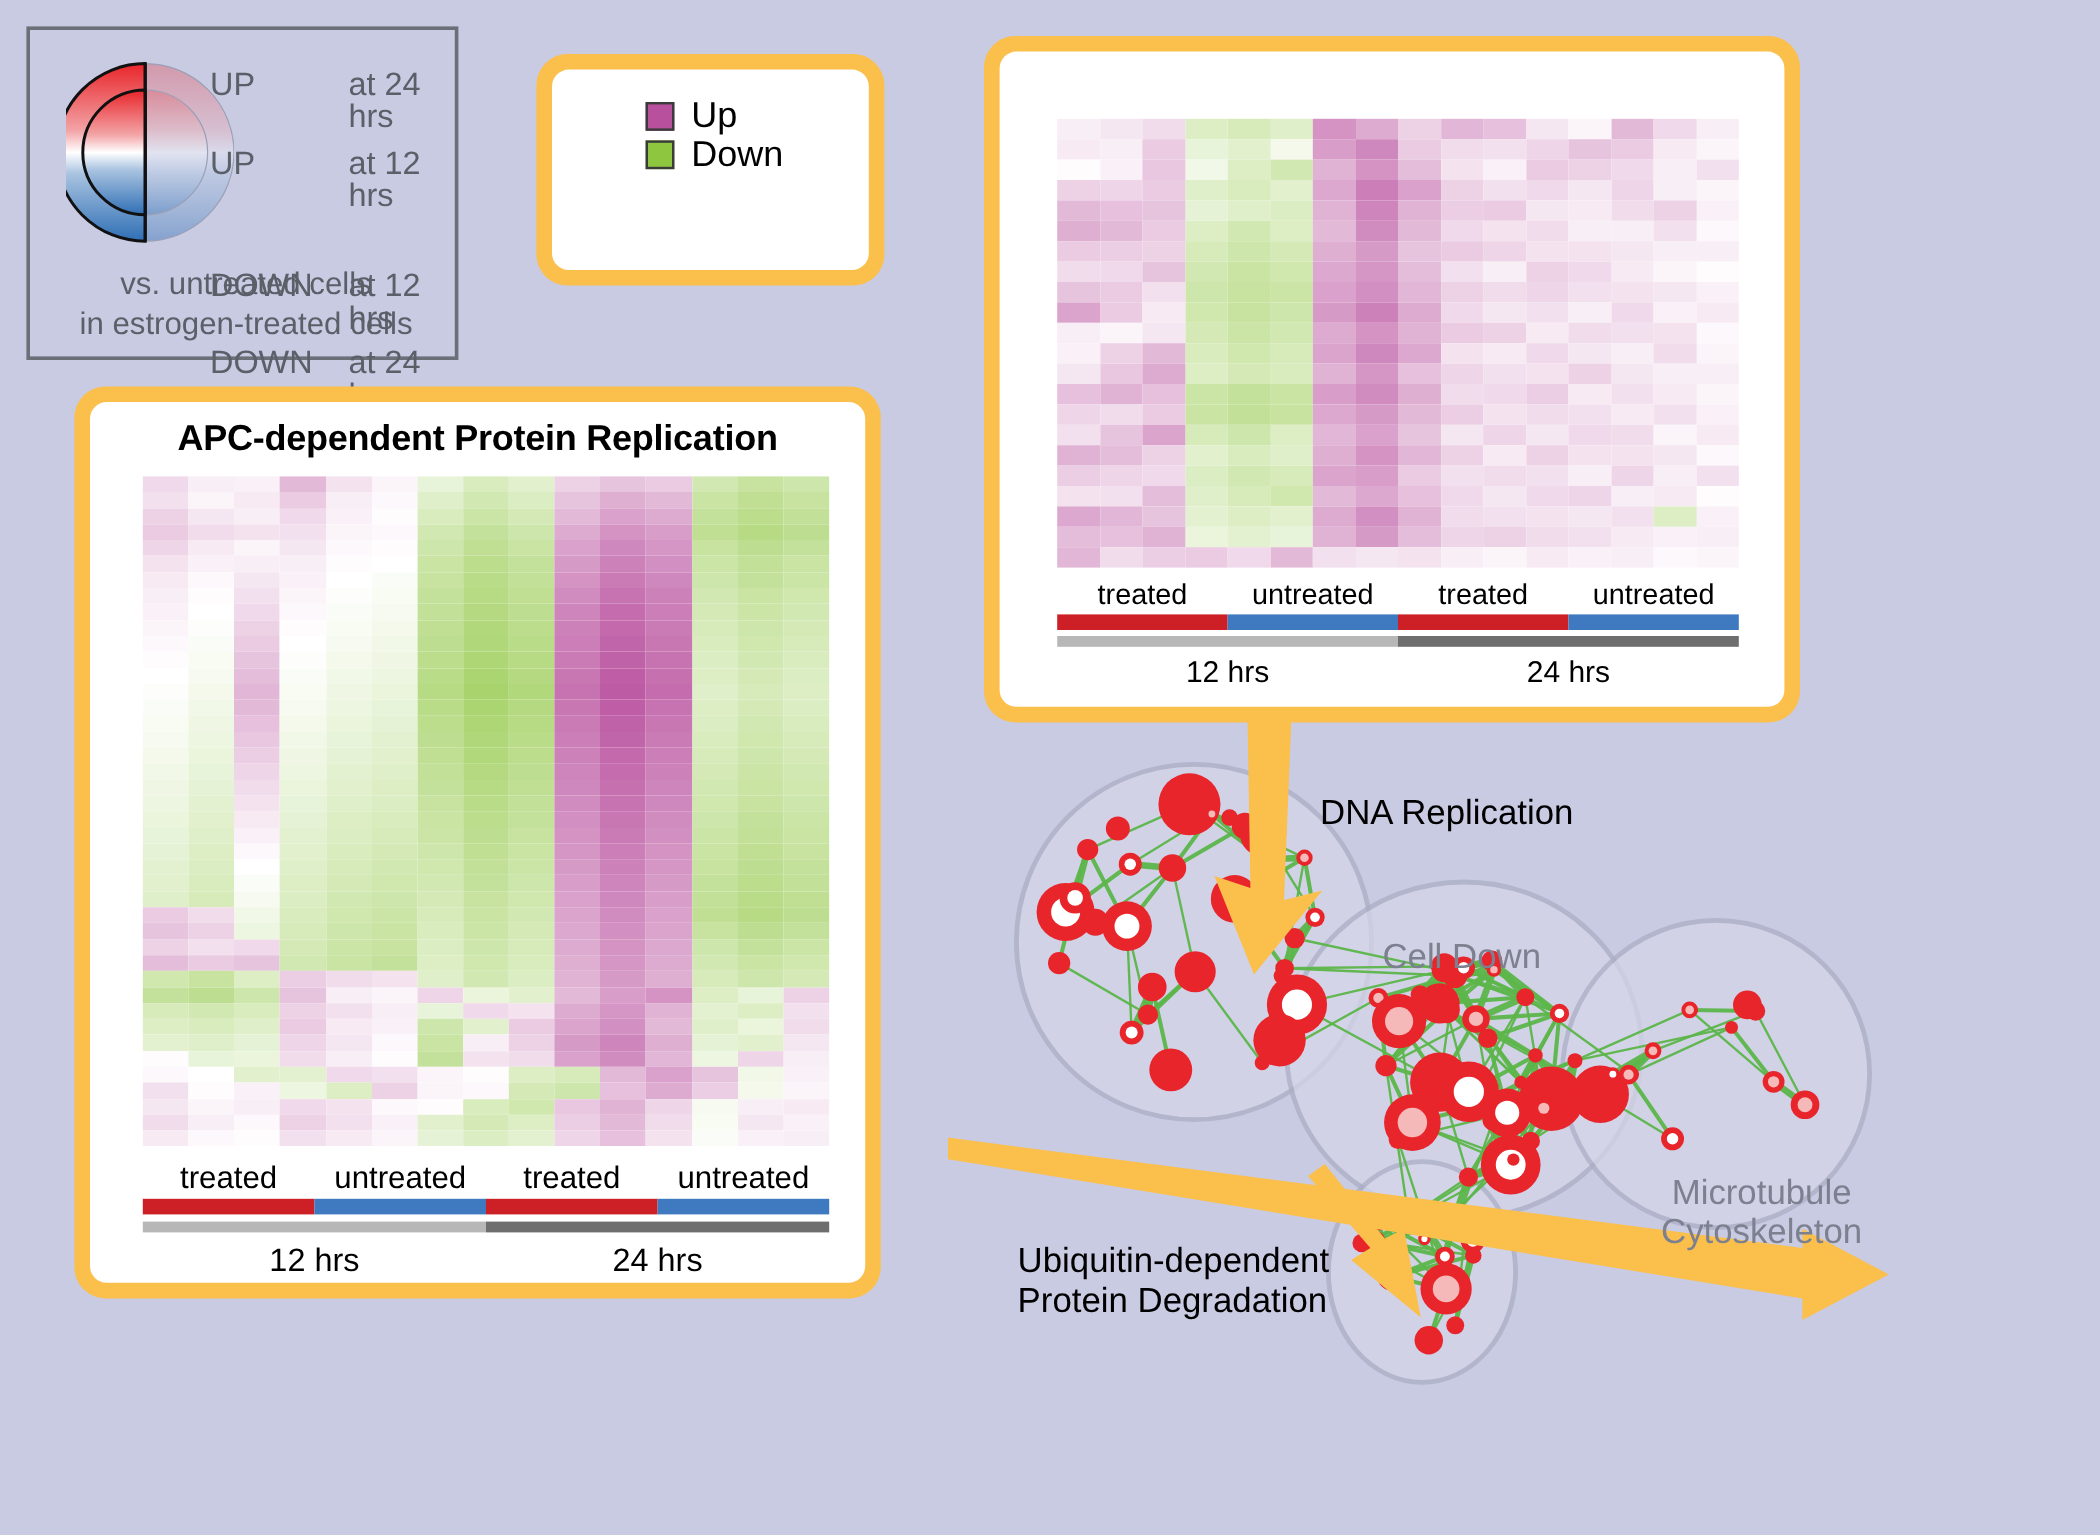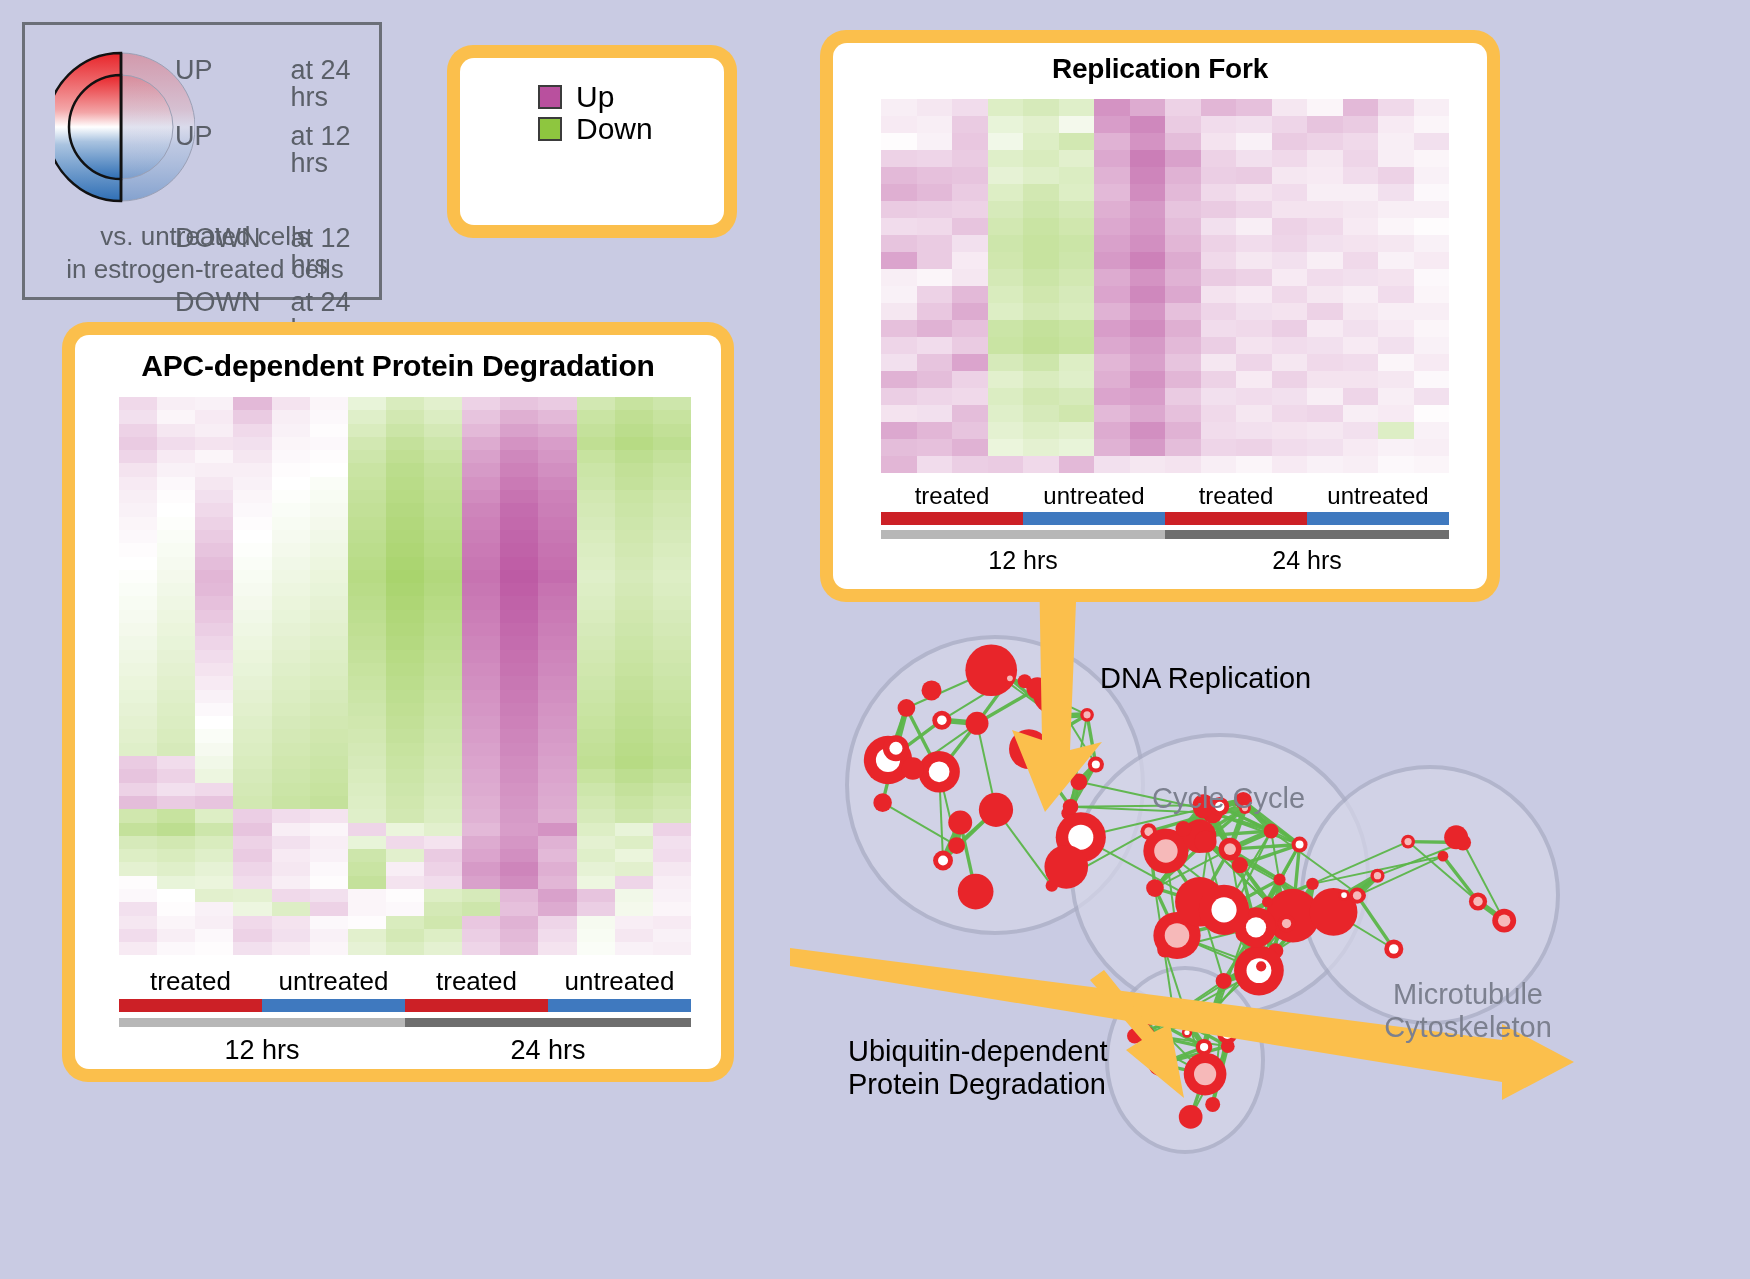--- a/index.html
+++ b/index.html
@@ -168,21 +168,20 @@
       <div class="legend-item">
         <span class="swatch" id="sw-down" style="background: rgb(142, 198, 63);"></span>
         <span class="txt">Down</span>
       </div>
     </div>
   </div>
 </div>
 
 <div class="abs opanel" id="rf-panel">
   <div class="inner">
-    <div class="panel-title">Replication Fork</div>
     <div class="hm-wrap" style="left:48px;right:38px;top:56px;">
       <div class="heatmap" id="hm-rf" style="grid-template-columns: repeat(16, 1fr); grid-auto-rows: 17px;">
           <i style="background:rgb(248,238,245)"></i>
           <i style="background:rgb(245,231,241)"></i>
           <i style="background:rgb(241,220,236)"></i>
           <i style="background:rgb(221,238,197)"></i>
           <i style="background:rgb(214,234,186)"></i>
           <i style="background:rgb(223,239,201)"></i>
           <i style="background:rgb(212,147,195)"></i>
           <i style="background:rgb(221,171,208)"></i>
@@ -550,21 +549,21 @@
       <div class="hrs-row" style="margin-top:6px;">
         <span>12 hrs</span>
         <span>24 hrs</span>
       </div>
     </div>
   </div>
 </div>
 
 <div class="abs opanel" id="apc-panel">
   <div class="inner">
-    <div class="panel-title">APC-dependent Protein Degradation</div>
+    <div class="panel-title">APC-dependent Protein Replication</div>
     <div class="hm-wrap" style="left:44px;right:30px;top:62px;">
       <div class="heatmap" id="hm-apc" style="grid-template-columns: repeat(15, 1fr); grid-auto-rows: 13.3px;">
           <i style="background:rgb(240,217,234)"></i>
           <i style="background:rgb(248,238,245)"></i>
           <i style="background:rgb(249,241,247)"></i>
           <i style="background:rgb(227,185,216)"></i>
           <i style="background:rgb(244,227,239)"></i>
           <i style="background:rgb(251,245,249)"></i>
           <i style="background:rgb(232,244,217)"></i>
           <i style="background:rgb(217,236,190)"></i>
@@ -1571,21 +1570,21 @@
       <circle cx="437.32886762819703" cy="433.97709572160625" r="10.095644834030255" fill="#e8252a"></circle>
       <circle cx="437.32886762819703" cy="433.97709572160625" r="5.047822417015127" fill="#ffffff"></circle>
       <circle cx="369.57207577161915" cy="464.1014678121683" r="11.401207926869954" fill="#e8252a"></circle>
       <circle cx="431.8985099762981" cy="417.9824769627105" r="7.941916467129214" fill="#e8252a"></circle>
       <polygon points="248,-96 290,-96 280,150 312,142 255,212 222,130 252,140" fill="#fbbf4c"></polygon>
       <polygon points="-730,348 -18,440 -18,424 54,462 -18,500 -18,482 -730,366" fill="#fbbf4c" transform="translate(730,0)"></polygon>
       <polygon points="300,380 352,440 336,450 394,498 380,424 364,432 314,370" fill="#fbbf4c"></polygon>
     </svg>
 
   <div class="netlabel dark" style="left:310px;top:62px;">DNA Replication</div>
-  <div class="netlabel gray" style="left:362px;top:182px;">Cycle Cycle</div>
+  <div class="netlabel gray" style="left:362px;top:182px;">Cell Down</div>
   <div class="netlabel dark" style="left:58px;top:435px;">
     <div>Ubiquitin-dependent</div>
     <div>Protein Degradation</div>
   </div>
   <div class="netlabel gray" style="left:593px;top:378px;text-align:center;width:170px;">
     <div>Microtubule</div>
     <div>Cytoskeleton</div>
   </div>
 </div>
 

